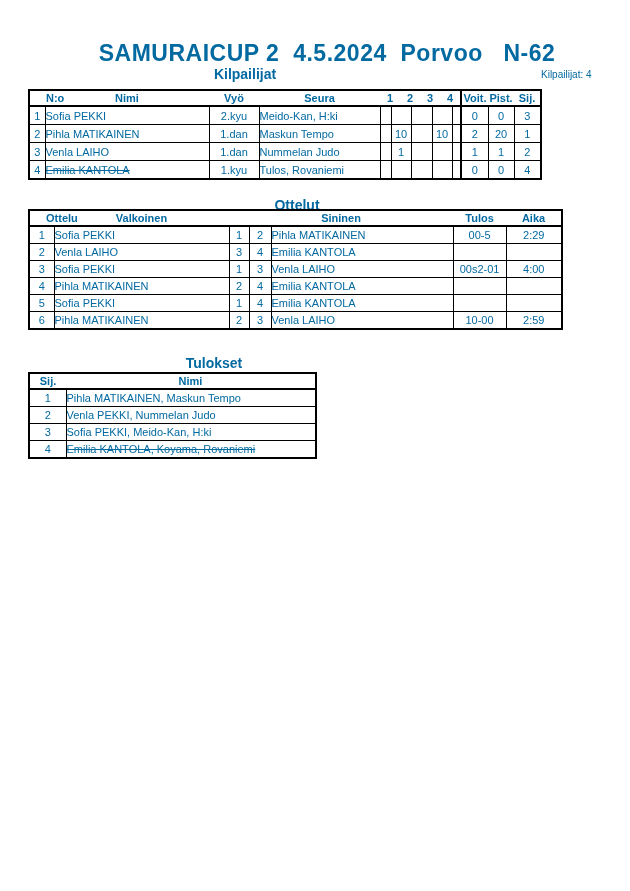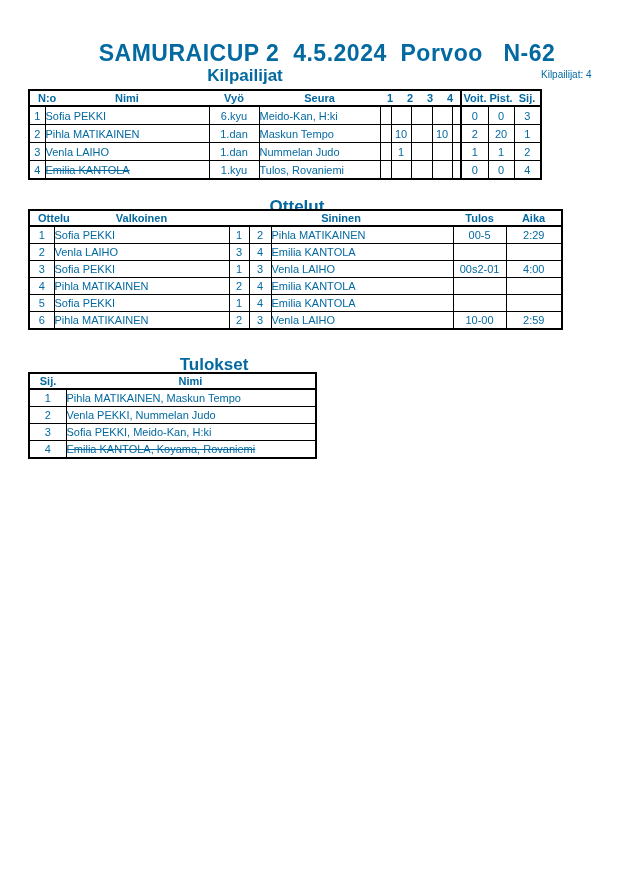--- a/index.html
+++ b/index.html
@@ -1,35 +1,35 @@
 <!DOCTYPE html>
 <html><head>
 <meta charset="utf-8">
 <style>
   html,body{margin:0;padding:0;background:#fff;}
   .page{position:relative;width:630px;height:891px;background:#fff;
         font-family:"Liberation Sans",sans-serif;color:#0369a1;overflow:hidden;}
   .title{position:absolute;top:40px;left:327px;transform:translateX(-50%);
          font-size:23px;font-weight:bold;white-space:pre;letter-spacing:.5px;}
-  .h2{position:absolute;font-size:17px;font-weight:bold;transform:translateX(-50%);white-space:nowrap;}
+  .h2{position:absolute;font-size:14px;font-weight:bold;transform:translateX(-50%);white-space:nowrap;}
   #h-kilpailijat{left:245px;top:66px;}
   #h-ottelut{left:297px;top:197px;}
   #h-tulokset{left:170px;top:355px;margin-left:44px;}
   .count{position:absolute;left:541px;top:69px;font-size:10px;}
   table{border-collapse:collapse;table-layout:fixed;position:absolute;background:#fff;
         font-size:11px;border:2px solid #000;}
   #t1{left:28px;top:89px;width:512px;}
   #t2{left:28px;top:209px;width:533px;}
   #t3{left:28px;top:372px;width:287px;}
   th{font-weight:bold;padding:0;height:14px;font-size:11px;text-align:center;border:none;overflow:visible;}
   thead tr{border-bottom:2px solid #000;}
   td{border:1px solid #000;padding:0;height:17px;text-align:center;overflow:hidden;white-space:nowrap;}
   #t2 td,#t3 td{height:16px;}
   .l{text-align:left;}
-  th.hl{text-align:left;padding-left:8px;white-space:nowrap;}
+  th.hl{text-align:left;padding-left:16px;white-space:nowrap;}
   .thickL{border-left:2px solid #000 !important;margin-left:12px;}
   .struck{text-decoration:line-through;}
   .scorehead{display:flex;justify-content:space-around;font-weight:bold;}
 </style>
 </head>
 <body>
 
 <div class="page">
 
   <div class="title">SAMURAICUP 2  4.5.2024  Porvoo   N-62</div>
@@ -68,21 +68,21 @@
         </th>
         <th class="thickL">Voit.</th>
         <th>Pist.</th>
         <th>Sij.</th>
       </tr>
     </thead>
     <tbody>
       <tr>
         <td>1</td>
         <td class="l">Sofia PEKKI</td>
-        <td>6.kyu</td>
+        <td>2.kyu</td>
         <td class="l">Meido-Kan, H:ki</td>
         <td></td>
         <td></td>
         <td></td>
         <td></td>
         <td></td>
         <td class="thickL">0</td>
         <td>0</td>
         <td>3</td>
       </tr>

